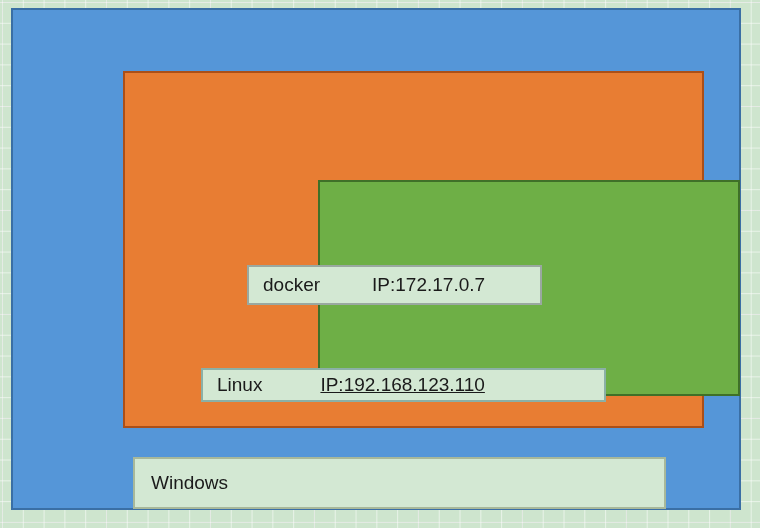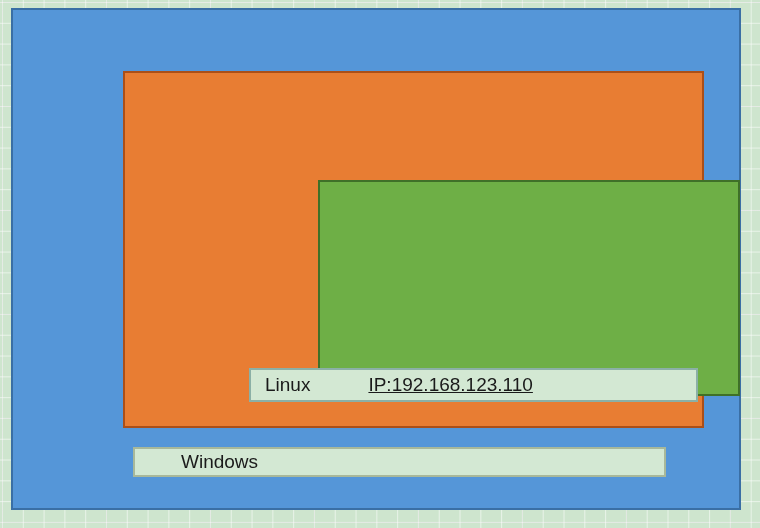--- a/index.html
+++ b/index.html
@@ -98,52 +98,54 @@
     width: 295px;
     height: 40px;
     border-color: #9aa8a0;
   }
   #docker-plate .plate-name { margin-left: 14px; }
   #docker-plate .plate-ip   { margin-left: 52px; }
 
   #linux-plate {
     left: 201px;
     top: 368px;
-    width: 449px;
+    width: 405px;
     height: 34px;
     border-color: #8bb0a6;
-    margin-left: 48px;
   }
   #linux-plate .plate-name { margin-left: 14px; }
   #linux-plate .plate-ip   { margin-left: 58px; text-decoration: underline; }
 
   #windows-plate {
     left: 133px;
-    top: 447px;
+    top: 457px;
     width: 533px;
-    height: 30px;
+    height: 52px;
     border-color: #a8b89a;
-    padding-left: 30px;
   }
   #windows-plate .plate-name { margin-left: 16px; }
 </style>
 </head>
 <body>
 
 <div id="canvas">
 
   <div class="box" id="host-box">
 
     <div class="box" id="vm-box">
 
       <div class="box" id="container-box"></div>
 
     </div>
   </div>
 
+  <div class="label-plate" id="docker-plate">
+    <span class="plate-name">docker</span>
+    <span class="plate-ip">IP:172.17.0.7</span>
+  </div>
 
   <div class="label-plate" id="linux-plate">
     <span class="plate-name">Linux</span>
     <span class="plate-ip">IP:192.168.123.110</span>
   </div>
 
   <div class="label-plate" id="windows-plate">
     <span class="plate-name">Windows</span>
   </div>
 

